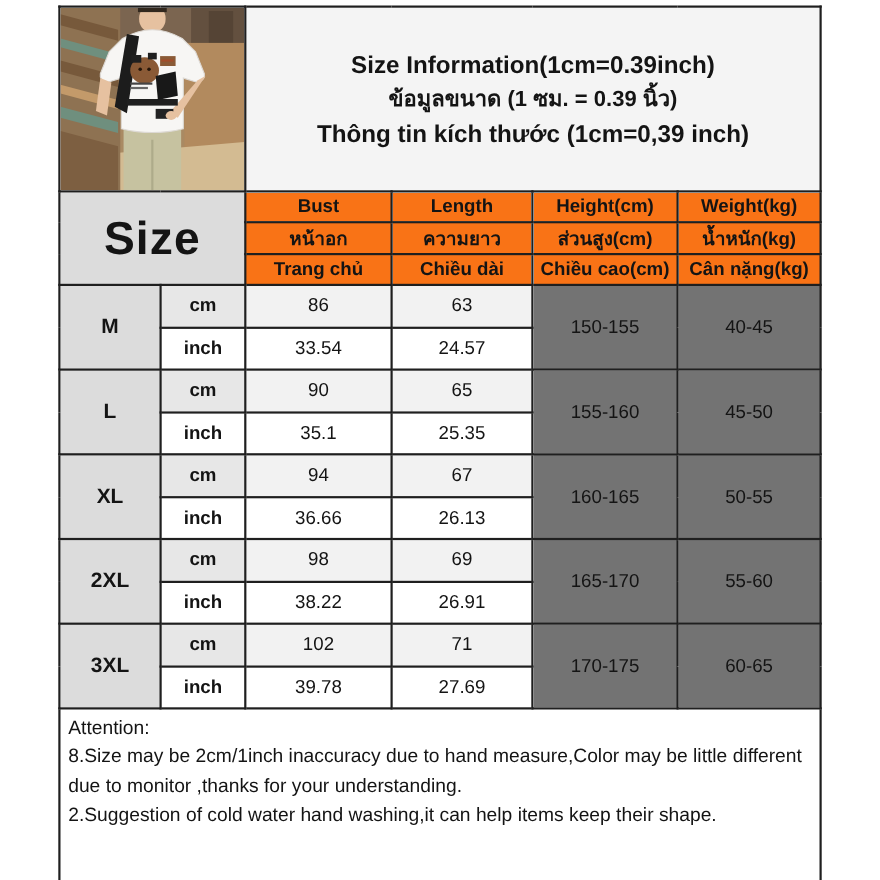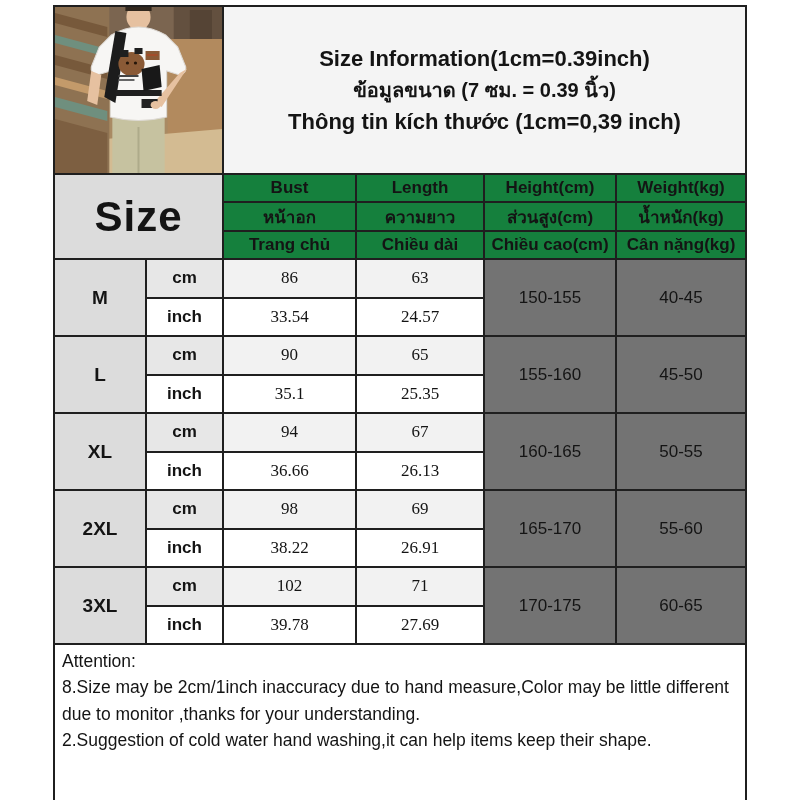--- a/index.html
+++ b/index.html
@@ -21,26 +21,26 @@
   .r-head{height:28px;}
   .r-body{height:38.5px;}
   .photo-cell{padding:0;background:#efeeec;}
   .photo-frame{width:100%;height:166px;}
   .photo-frame svg{display:block;width:100%;height:100%;}
   .title-cell{background:#f4f4f4;margin-left:40px;}
   .title-cell .tl{font-weight:bold;line-height:1.5;}
   .title-en,.title-vi{font-size:22px;}
   .title-th{font-size:20px;}
   .size-head{background:#dcdcdc;font-size:42px;font-weight:bold;letter-spacing:1px;}
-  .hcell{background:#15803d;font-weight:bold;font-size:17px;}
+  .hcell{background:#f97316;font-weight:bold;font-size:17px;}
   .size-label{background:#dcdcdc;font-weight:bold;font-size:19px;}
   .unit{font-weight:bold;font-size:17px;}
   .unit-cm{background:#e7e7e7;}
   .unit-inch{background:#ffffff;}
-  .val{font-size:17px;font-family:Liberation Serif, serif;}
+  .val{font-size:17px;}
   .val-cm{background:#f2f2f2;}
   .val-inch{background:#ffffff;}
   .range{background:#737373;font-size:17px;}
   .att-cell{
     background:#ffffff;text-align:left;vertical-align:top;
     padding:3px 8px 16px 7px;font-size:17.5px;line-height:1.5;height:148px;
   }
 </style>
 </head>
 <body>
@@ -93,21 +93,21 @@
             <rect x="63" y="68" width="20" height="2" fill="#444444"></rect>
             <rect x="63" y="72" width="16" height="2" fill="#666666"></rect>
             <rect x="91" y="47" width="11" height="2" fill="#a24d2a"></rect>
             <rect x="86" y="92" width="16" height="9" fill="#222222"></rect>
             <ellipse cx="100" cy="98" rx="5" ry="4" fill="#e6c1a0"></ellipse>
           </svg>
         </div>
       </td>
       <td colspan="4" class="title-cell">
         <div class="tl title-en">Size Information(1cm=0.39inch)</div>
-        <div class="tl title-th">ข้อมูลขนาด (7 ซม. = 0.39 นิ้ว)</div>
+        <div class="tl title-th">ข้อมูลขนาด (1 ซม. = 0.39 นิ้ว)</div>
         <div class="tl title-vi">Thông tin kích thước (1cm=0,39 inch)</div>
       </td>
     </tr>
 
     <tr class="r-head">
       <td colspan="2" rowspan="3" class="size-head">Size</td>
       <td class="hcell">Bust</td>
       <td class="hcell">Length</td>
       <td class="hcell">Height(cm)</td>
       <td class="hcell">Weight(kg)</td>

